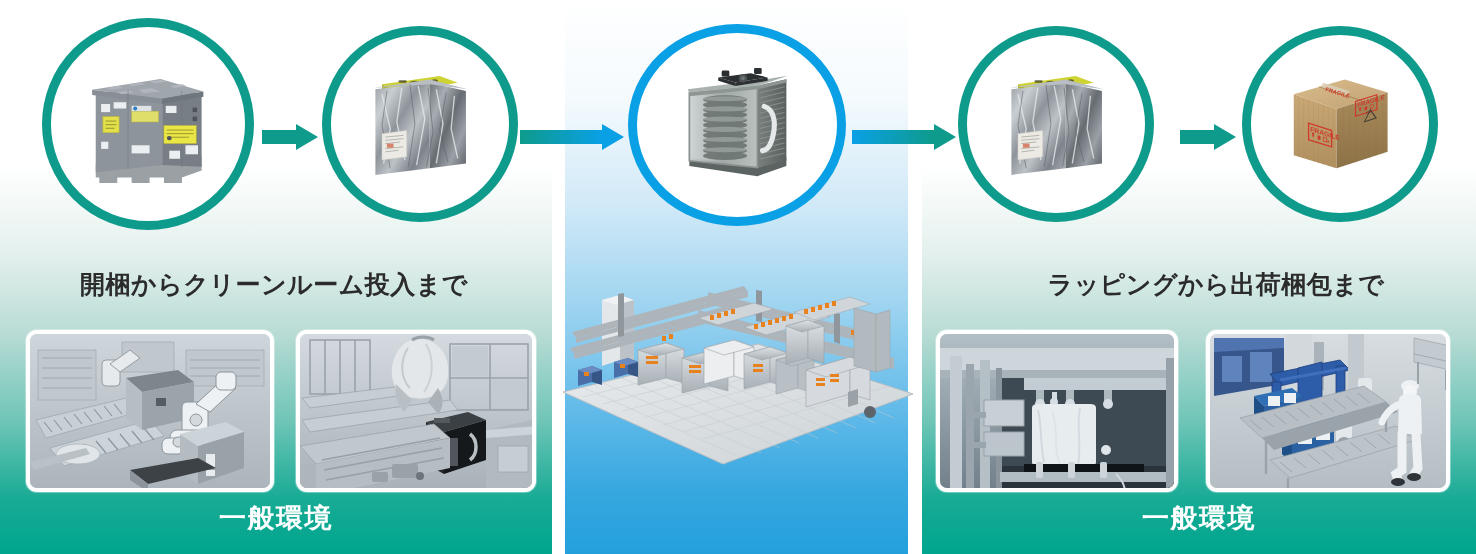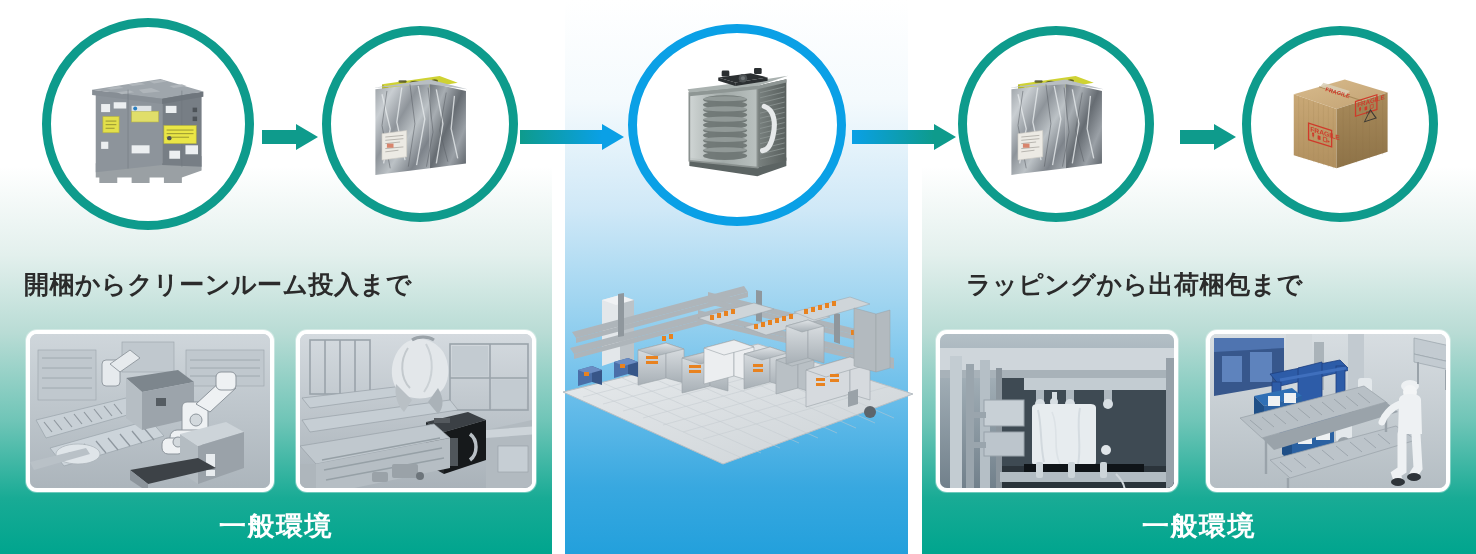--- a/index.html
+++ b/index.html
@@ -35,39 +35,38 @@
   }
   .arr-teal .shaft { background: #0e9b8c; }
   .arr-teal .head  { border-left: 22px solid #0e9b8c; }
   .arr-grad .shaft { background: linear-gradient(to right,#0e9b8c 0%,#0aa0e6 100%); }
   .arr-grad .head  { border-left: 22px solid #0aa0e6; }
   .arr-grad2 .shaft{ background: linear-gradient(to right,#0aa0e6 0%,#0e9b8c 100%); }
   .arr-grad2 .head { border-left: 22px solid #0e9b8c; }
 
   
   .heading {
-    position: absolute; 
+    position: absolute; text-align: center;
     font-size: 25px; font-weight: bold; color: #2b2b2b;
     letter-spacing: 0.5px; white-space: nowrap;
   }
 
   
   .thumb {
     position: absolute; border: 4px solid #ffffff; border-radius: 11px;
     overflow: hidden; background: #c6cfd4;
     box-shadow: 0 0 0 1px rgba(255,255,255,0.35);
   }
   .thumb .ph { position: absolute; inset: 0; }
 
   
   .footlabel {
     position: absolute; text-align: center; color: #ffffff;
     font-size: 27px; font-weight: bold; letter-spacing: 1.5px;
     white-space: nowrap;
-    margin-top: 8px;
   }
 
   
   .scene { position: absolute; }
 
   
   svg { display: block; }
 </style>
 </head>
 <body>

